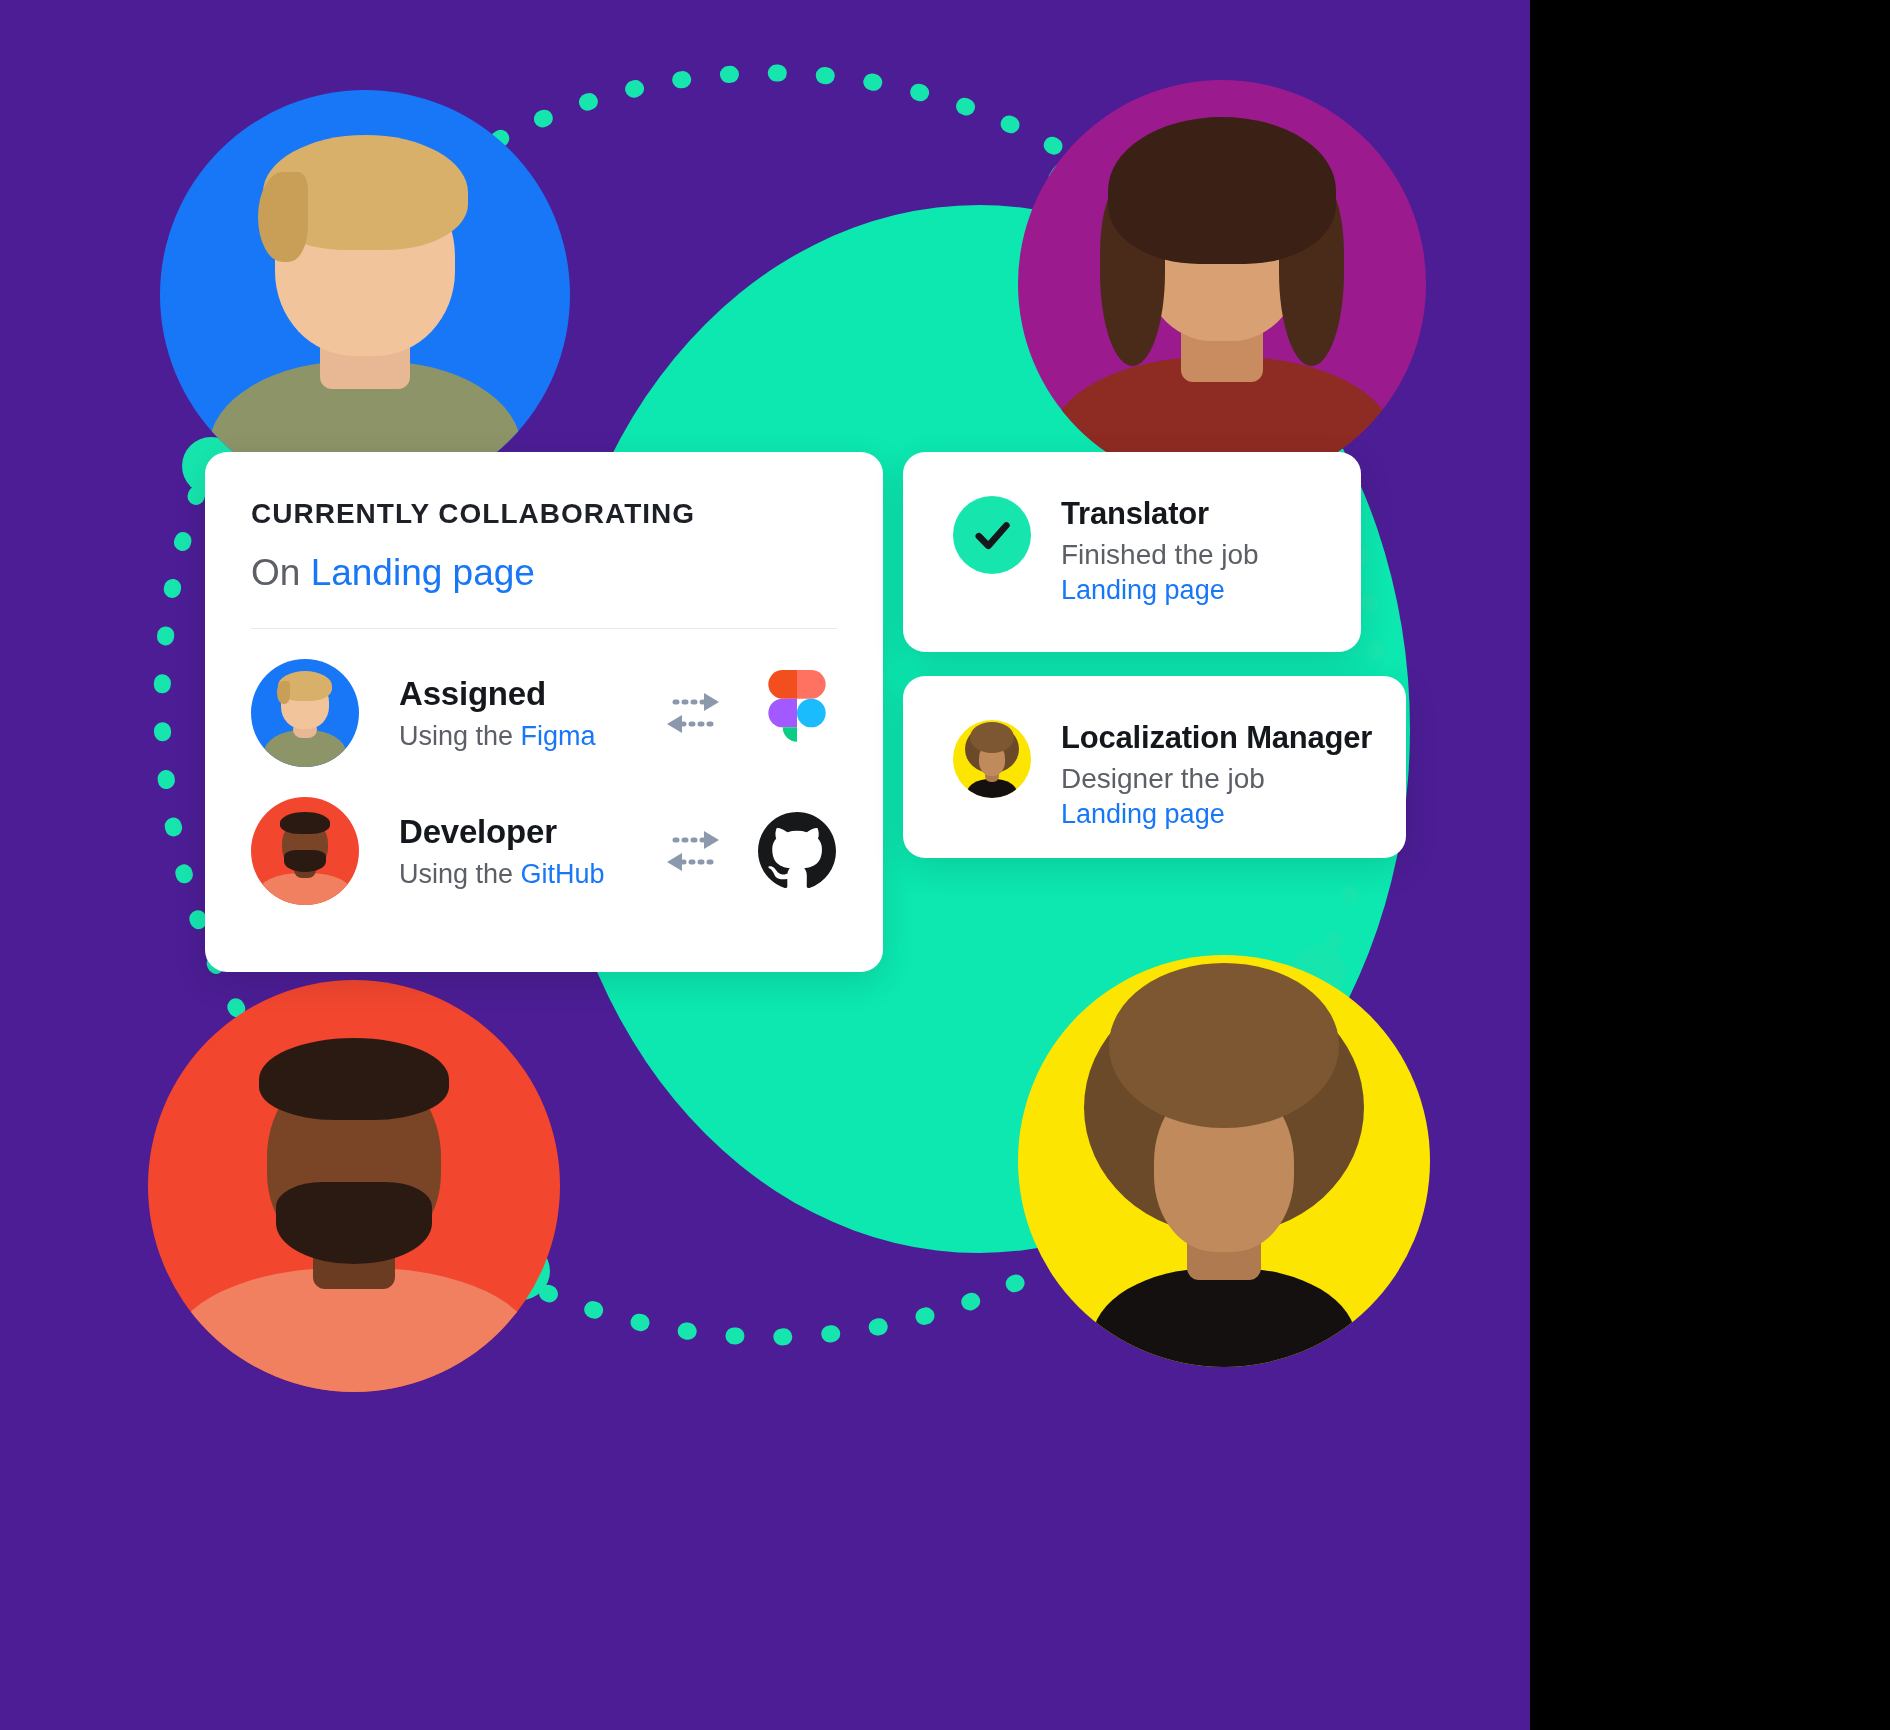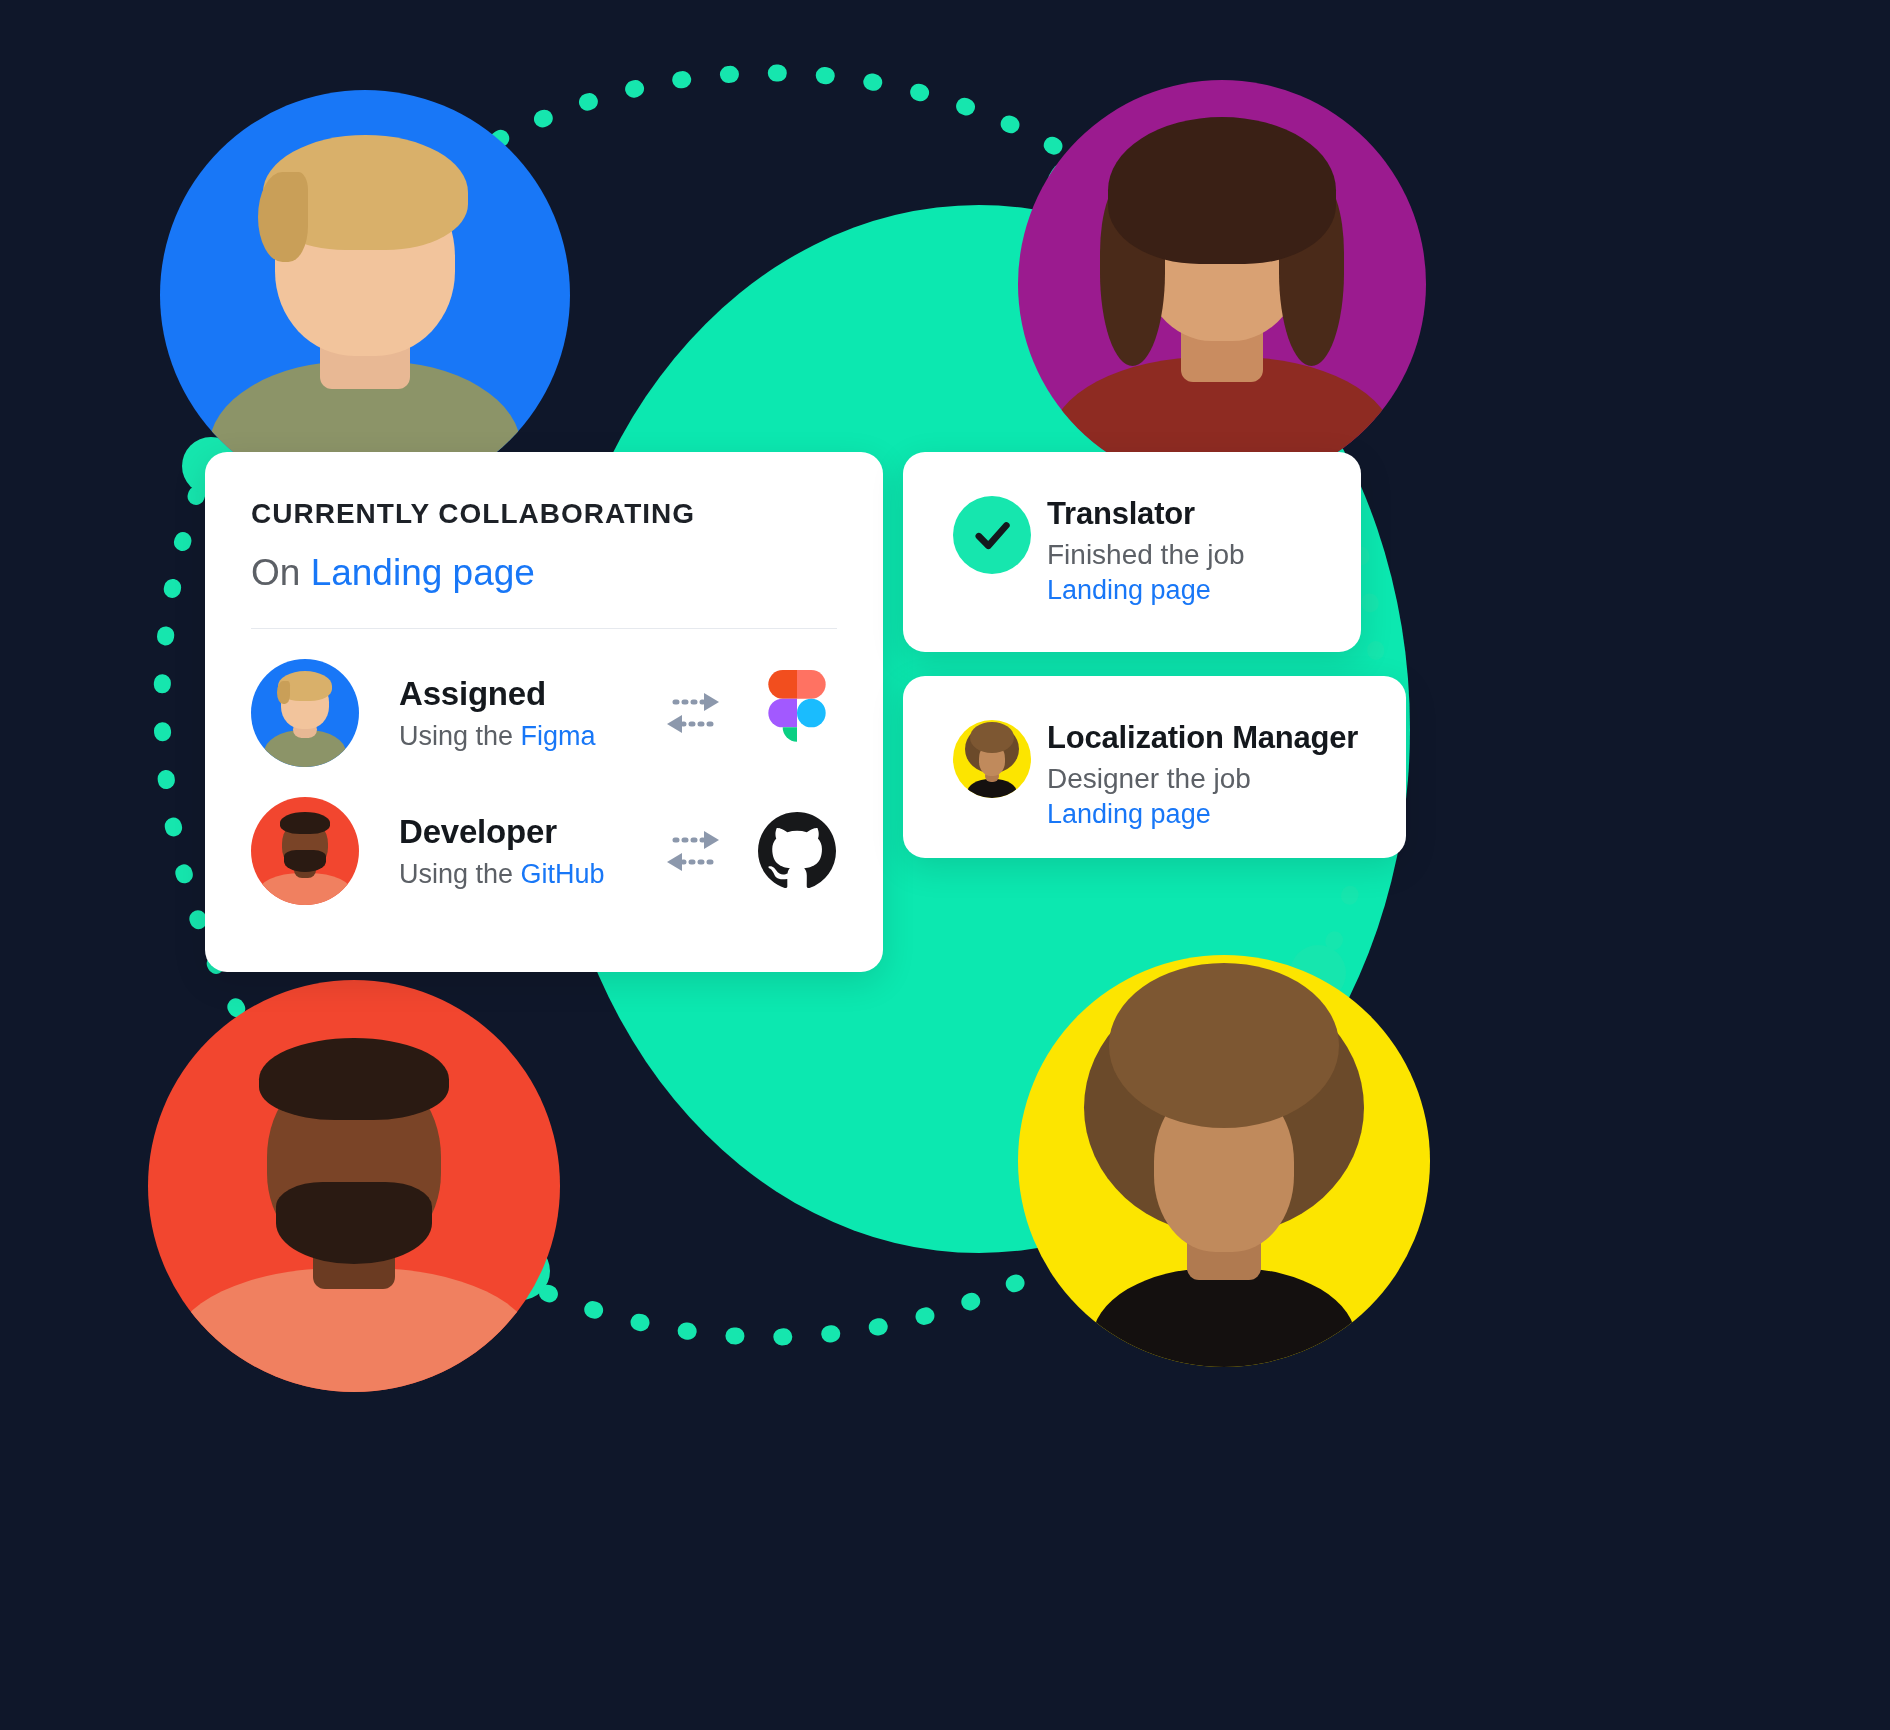--- a/index.html
+++ b/index.html
@@ -2,21 +2,21 @@
 <html><head>
 <meta charset="utf-8">
 <style>
   * { box-sizing: border-box; margin: 0; padding: 0; }
   html, body {
     width: 1890px; height: 1730px;
     background: #000;
     font-family: "Liberation Sans", sans-serif;
     overflow: hidden;
   }
-  #stage { position: relative; width: 1890px; height: 1730px; background: #0f172a; padding-left: 26px; }
+  #stage { position: relative; width: 1530px; height: 1730px; background: #4c1d95; padding-left: 26px; }
 
   
   .blob {
     position: absolute;
     left: 548px; top: 205px;
     width: 862px; height: 1048px;
     background: #0CE8B0;
     border-radius: 50% 50% 50% 50% / 50% 50% 50% 50%;
   }
 
@@ -120,21 +120,21 @@
   .sync-icon { flex: 0 0 auto; width: 60px; height: 52px; margin-right: 34px; }
   .brand-icon { flex: 0 0 auto; width: 80px; height: 80px; display:flex; align-items:center; justify-content:center; }
 
   
   .card-translator { left: 903px; top: 452px; width: 458px; height: 200px; }
   .card-localization { left: 903px; top: 676px; width: 503px; height: 182px; }
   .mini-row { display: flex; align-items: flex-start; padding: 44px 0 0 50px; }
   .mini-icon { flex: 0 0 auto; width: 78px; height: 78px; border-radius: 50%; overflow: hidden; position: relative; }
   .check-circle { background: #16E6AE; display:flex; align-items:center; justify-content:center; }
   .mini-avatar.yellow { background: #FCE500; }
-  .mini-text { margin-left: 16px; }
+  .mini-text { margin-left: 30px; }
   .mini-title { font-size: 31px; font-weight: bold; color: #14181D; letter-spacing: -0.2px; }
   .mini-line { margin-top: 7px; font-size: 28px; color: #5C6066; }
   .mini-link { margin-top: 4px; font-size: 27px; color: #1877F7; }
 </style>
 </head>
 <body>
 
 <div id="stage">
 
   <div class="blob"></div>

